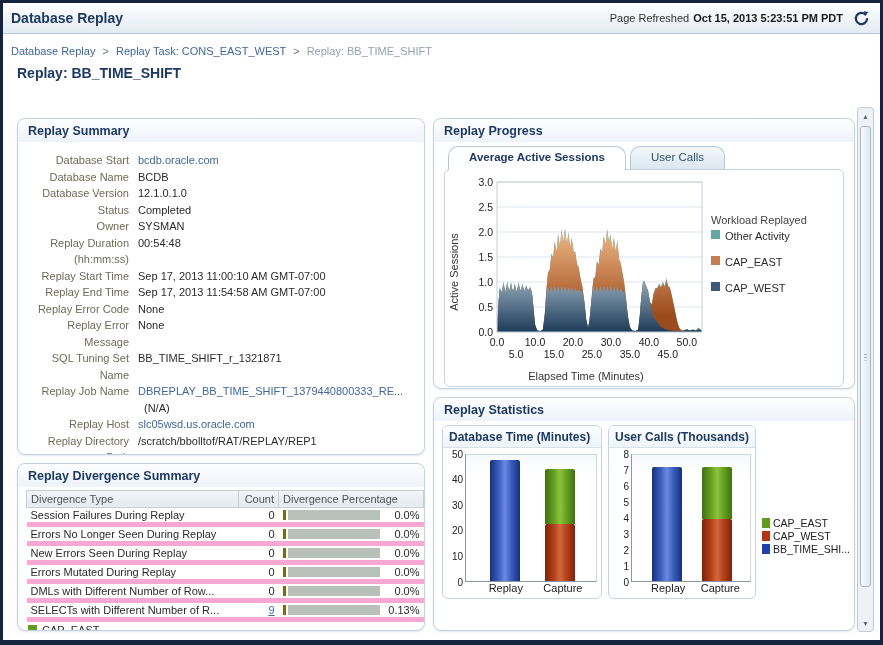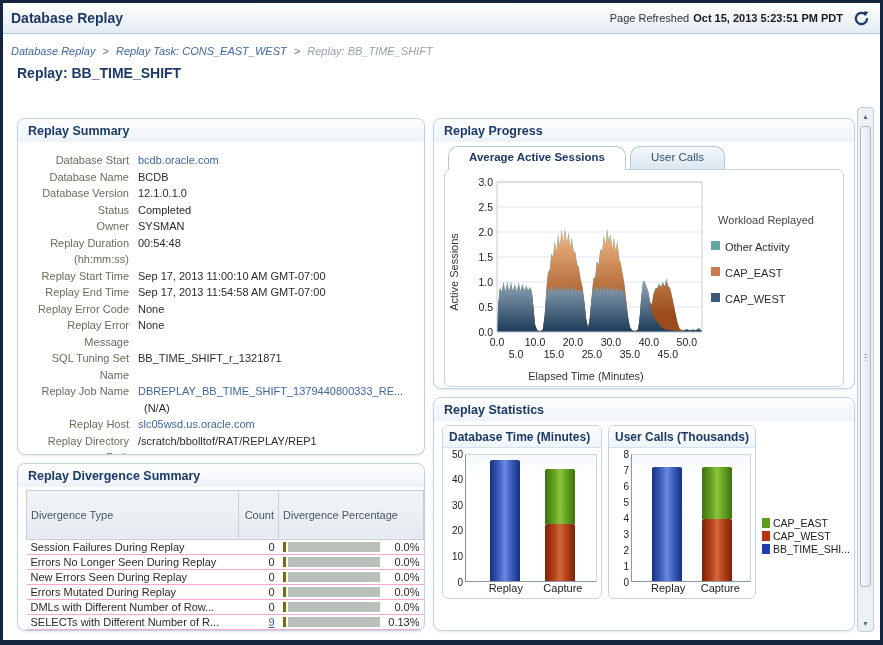--- a/index.html
+++ b/index.html
@@ -9,21 +9,21 @@
   
   .topbar { height:31px; display:flex; align-items:center; justify-content:space-between;
             padding:0 10px 0 8px; background:linear-gradient(#ffffff,#e3ebf3);
             border-bottom:1px solid #b7c6d6; }
   .app-title { font-size:14px; font-weight:bold; color:#1d3a66; }
   .refresh-area { display:flex; align-items:center; gap:4px; font-size:11px; color:#333; }
   .refresh-area b { color:#1a1a1a; }
   .refresh-icon { width:17px; height:17px; margin-left:6px; cursor:pointer; }
 
   
-  .breadcrumb { margin:11px 0 0 8px; font-size:11px; color:#6b7685;font-style:italic; }
+  .breadcrumb { margin:11px 0 0 8px; font-size:11px; color:#6b7685; }
   .breadcrumb a { color:#3f67a0; text-decoration:none; cursor:pointer; }
   .breadcrumb .current { color:#97a0ab; }
   .breadcrumb .sep { margin:0 4px; color:#6b7685; }
   .page-title { margin:8px 0 0 14px; font-size:14px; font-weight:bold; color:#1d3a66; }
 
   
   .main-tabs { display:flex; margin:8px 0 0 10px; padding-left:6px; border-bottom:1px solid #c3d2e1; height:24px; }
   .tab { position:relative; margin-right:3px; padding:4px 22px 3px; font-size:11.5px; color:#2f5270;
          background:linear-gradient(#f8fbfd,#d9e5ef); border:1px solid #a9bfd2; border-bottom:none;
          border-radius:9px 9px 0 0; cursor:pointer; }
@@ -45,24 +45,24 @@
   .field-row { display:flex; font-size:11px; line-height:1.5; }
   .field-label { width:112px; text-align:right; color:#6e6a5a; padding-right:9px; flex-shrink:0; }
   .field-value { color:#2b2b2b; }
   .field-value a { color:#3f67a0; text-decoration:none; cursor:pointer; }
   .field-suffix { color:#2b2b2b; margin-left:6px; }
 
   
   .divergence-panel { height:170px; }
   .div-table { width:398px; margin:3px 0 0 8px; border-collapse:collapse; font-size:11px; }
   .div-table th { background:linear-gradient(#f2f5f8,#e4eaf0); border:1px solid #c6cdd5; border-left:none;
-                  font-weight:normal; color:#4a545e; text-align:left; padding:18px 4px; }
+                  font-weight:normal; color:#4a545e; text-align:left; padding:2px 4px; }
   .div-table th:first-child { border-left:1px solid #c6cdd5; }
   .div-table th.num { text-align:right; }
-  .div-table td { border-bottom:1px solid #f9a8d4; padding:1px 4px; color:#2b2b2b; white-space:nowrap; }
+  .div-table td { border-bottom:5px solid #f9a8d4; padding:1px 4px; color:#2b2b2b; white-space:nowrap; }
   .div-table td.num { text-align:right; }
   .div-table a { color:#3f67a0; text-decoration:underline; cursor:pointer; }
   .pct-cell { display:flex; align-items:center; gap:2px; }
   .pct-sliver { width:3px; height:10px; background:#7c6a12; }
   .pct-bar { width:92px; height:10px; background:#b9bfb9; }
   .pct-text { flex:1; text-align:right; }
   .legend-row { display:flex; align-items:center; gap:5px; font-size:11px; color:#2b2b2b; margin:2px 0 0 10px; }
   .legend-swatch { width:9px; height:9px; display:inline-block; }
 
   
@@ -70,21 +70,21 @@
   .sub-tabs { display:flex; margin:4px 0 0 14px; height:23px; }
   .sub-tab { padding:4px 20px 3px; font-size:11.5px; color:#2f5270; background:linear-gradient(#f4f8fb,#dce7f0);
              border:1px solid #b5c8d8; border-bottom:none; border-radius:10px 10px 0 0; margin-right:4px; cursor:pointer; }
   .sub-tab.active { background:#fff; font-weight:bold; color:#1d3a66; margin-bottom:-1px; padding-bottom:4px; z-index:2; }
   .chart-box { margin:0 10px 6px 10px; border:1px solid #c6d4e2; border-radius:6px; padding:4px 2px 2px 2px; height:218px; }
   .aas-row { display:flex; }
   .y-axis-label { width:14px; display:flex; align-items:center; justify-content:center; }
   .y-axis-label span { transform:rotate(-90deg); white-space:nowrap; font-size:11px; color:#333; }
   .aas-xlabel { text-align:center; font-size:11px; color:#333; margin-top:0px; width:250px; margin-left:14px; }
   .aas-legend { width:110px; padding-top:40px; font-size:11px; color:#2b2b2b; }
-  .aas-legend .lg-title { color:#444; margin-bottom:15px;text-align:center; }
+  .aas-legend .lg-title { color:#444; margin-bottom:4px; }
   .aas-legend .lg-item { display:flex; align-items:flex-start; gap:5px; margin-bottom:14px; }
 
   
   .stats-panel { height:240px; }
   .stats-body { display:flex; gap:6px; padding:4px 4px 0 8px; }
   .stat-box { border:1px solid #c6d4e2; border-radius:6px; overflow:hidden; }
   .stat-box.db { width:160px; }
   .stat-box.uc { width:148px; }
   .stat-title { font-size:12px; font-weight:bold; color:#1d3a66; padding:4px 6px 3px;
                 background:linear-gradient(#fdfefe,#eef4f9); border-bottom:1px solid #d5e2ec; white-space:nowrap; }

